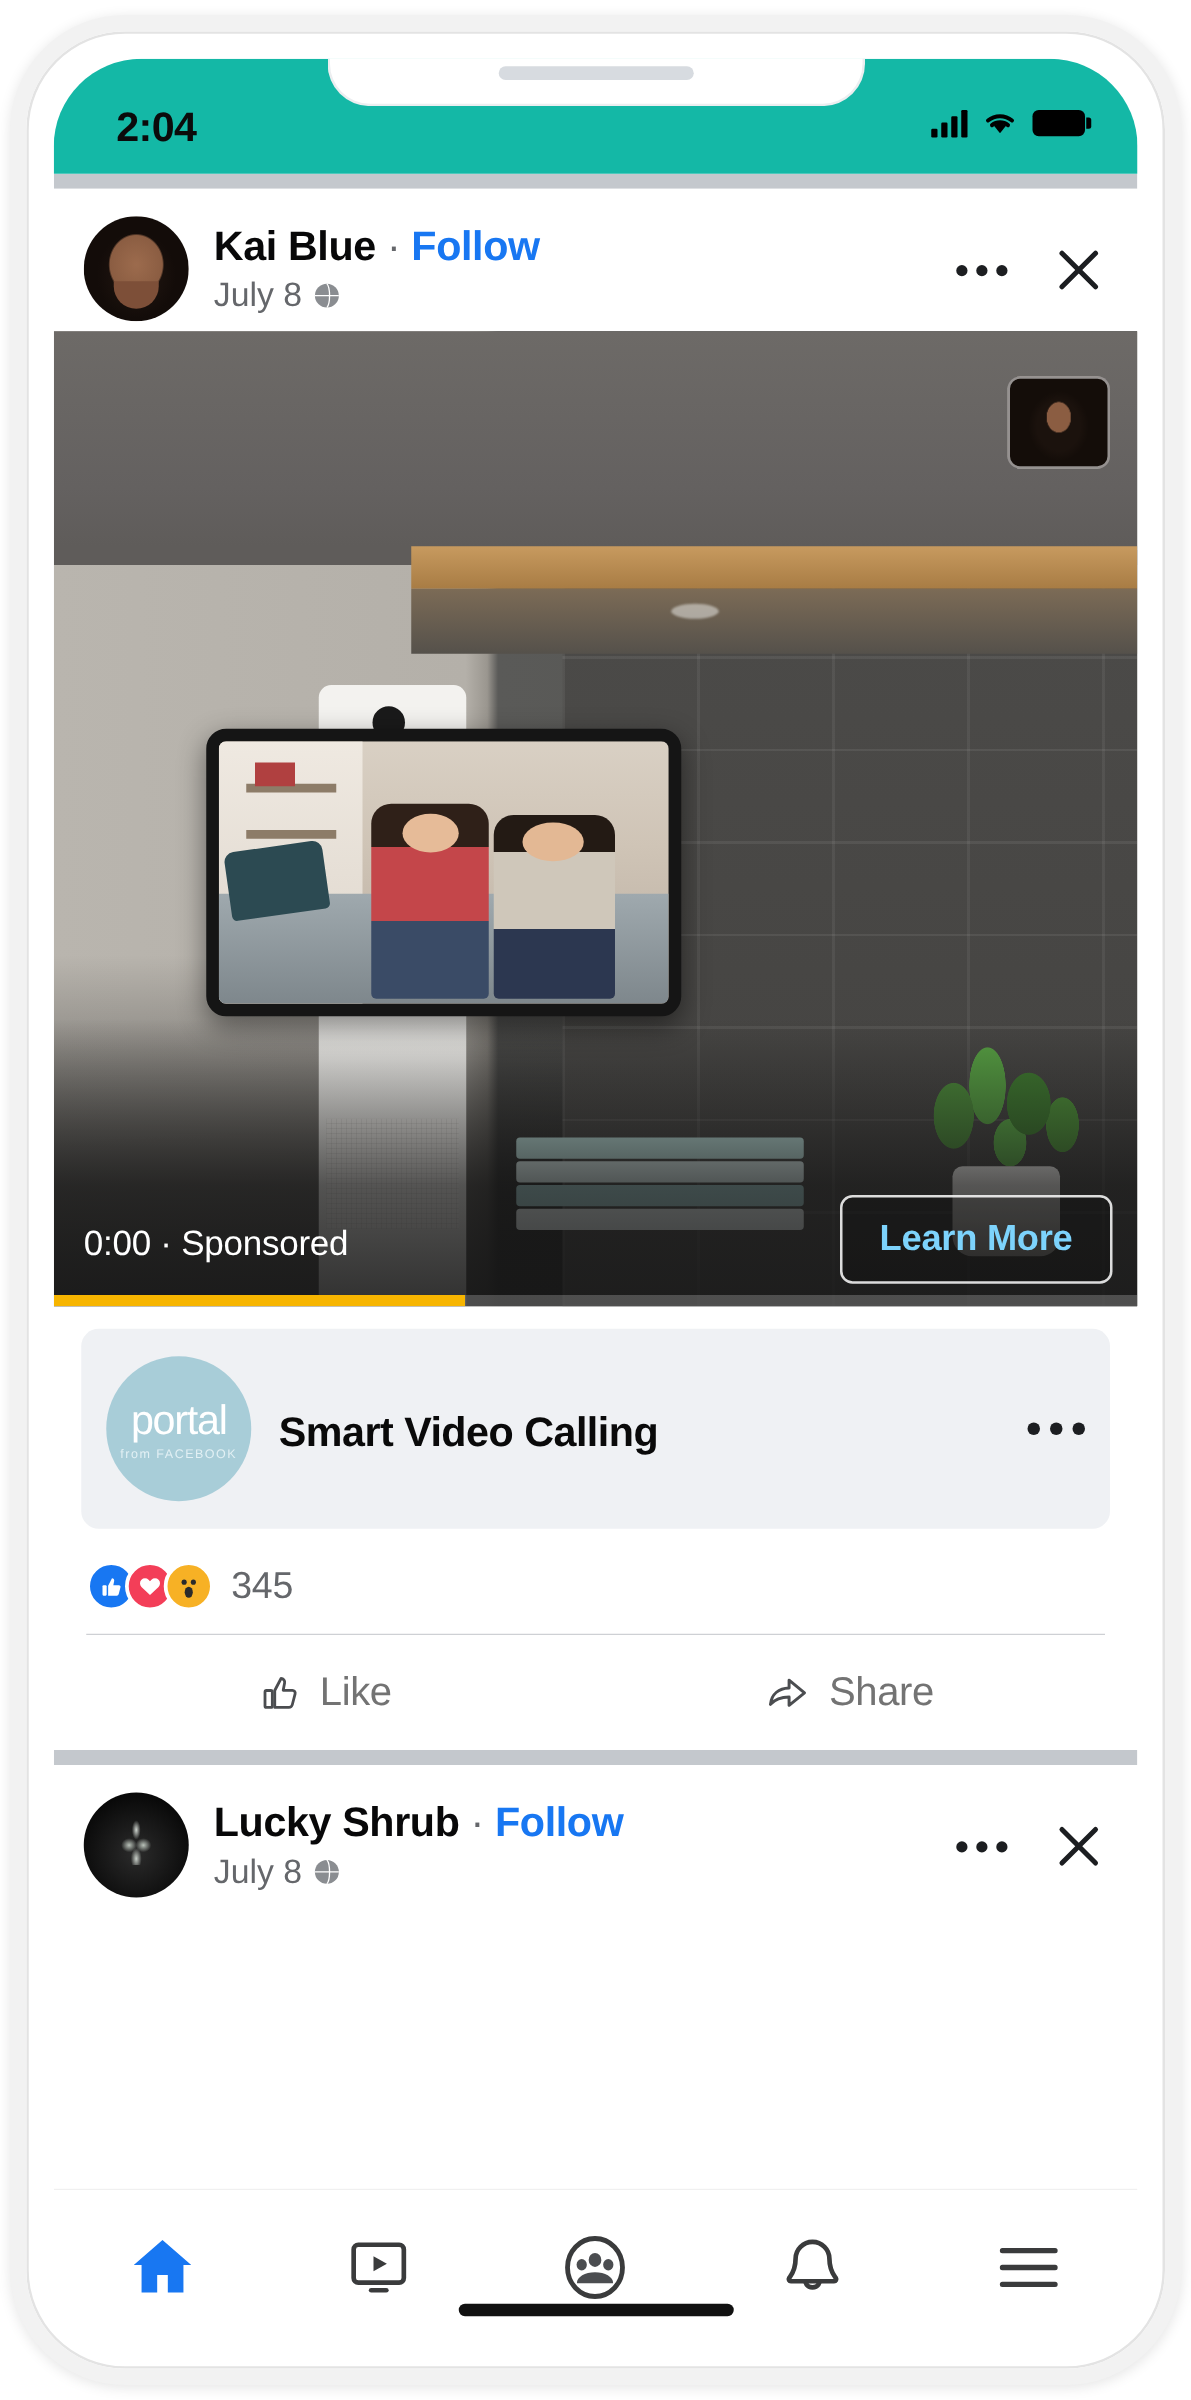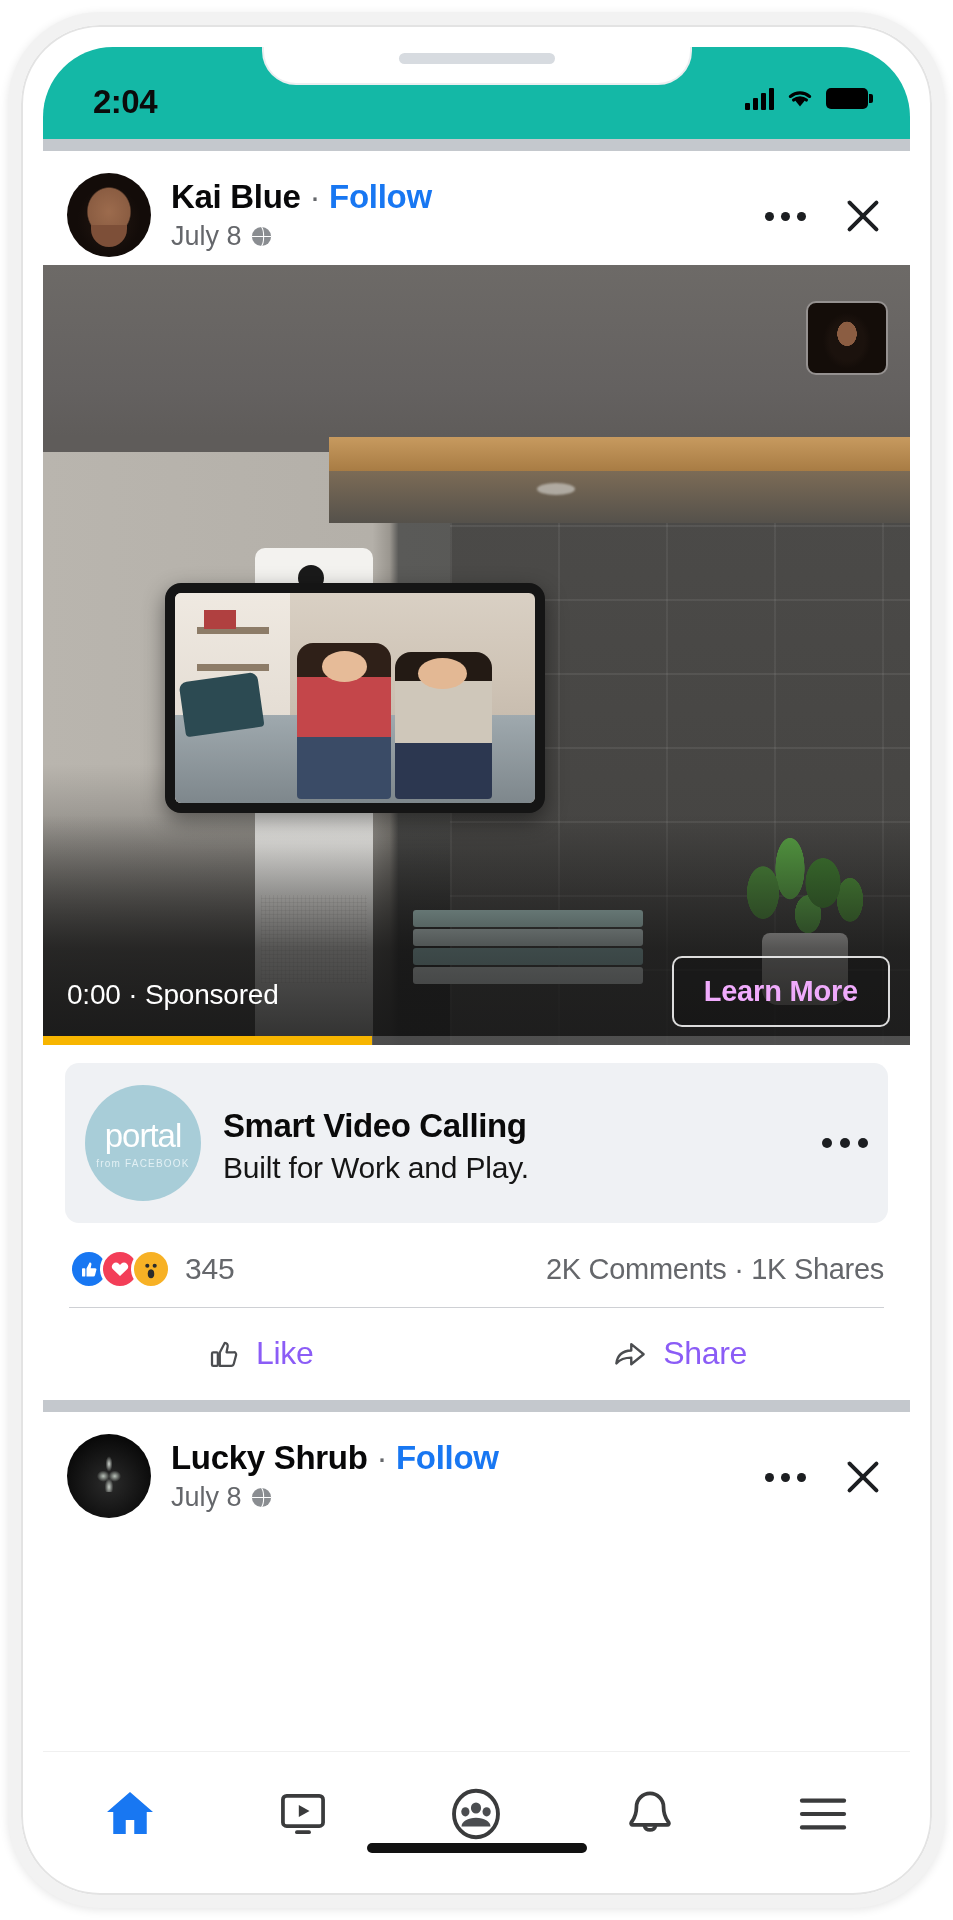--- a/index.html
+++ b/index.html
@@ -285,21 +285,21 @@
   }
   .video-meta{
     position:absolute; left: 24px; bottom: 34px;
     font-size: 28px; color: #ffffff; letter-spacing: -0.2px;
   }
   .learn-more-btn{
     position:absolute; right: 20px; bottom: 18px;
     padding: 17px 30px;
     border: 2px solid rgba(255,255,255,0.85);
     border-radius: 10px;
-    color: #f0abfc; font-size: 29px; font-weight: bold;
+    color: #7dd3fc; font-size: 29px; font-weight: bold;
     background: rgba(0,0,0,0.22);
     letter-spacing: -0.2px;
   }
   .progress-track{
     position:absolute; left:0; right:0; bottom:0; height:9px;
     background: rgba(255,255,255,0.22);
   }
   .progress-fill{
     position:absolute; left:0; top:0; height:9px; background:#f7b500;
   }
@@ -350,21 +350,21 @@
   .reaction-right{ font-size: 29px; color:#65676b; letter-spacing:-0.3px; }
 
   .divider{ height:1px; background:#ced0d4; margin: 0 26px; }
 
   .action-bar{
     display:flex; align-items:center; justify-content:space-around;
     padding: 20px 14px 22px 14px;
   }
   .action-btn{
     display:flex; align-items:center; gap: 14px;
-    font-size: 32px; color:#8b5cf6; letter-spacing:-0.3px;
+    font-size: 32px; color:#737373; letter-spacing:-0.3px;
     padding: 6px 12px;
   }
 
   
   #tabbar{
     position:absolute; left:0; bottom:0;
     width: 867px; height: 124px;
     background:#ffffff;
     display:flex; align-items:center; justify-content:space-around;
     border-top: 1px solid rgba(0,0,0,0.06);
@@ -482,21 +482,20 @@
           </div>
         </div>
 
         <div class="link-card">
           <div class="link-logo">
             <span class="lg-main">portal</span>
             <span class="lg-sub">from FACEBOOK</span>
           </div>
           <div class="link-info">
             <div class="link-title">Smart Video Calling</div>
-            <div class="link-sub">Built for Work and Play.</div>
           </div>
           <span class="link-dots">
               <i></i>
               <i></i>
               <i></i>
             </span>
         </div>
 
         <div class="reaction-row">
           <div class="reaction-left">
@@ -515,21 +514,20 @@
               <span class="rx rx-wow">
                 <svg width="26" height="26" viewBox="0 0 24 24">
                     <circle cx="8.6" cy="9" r="1.9" fill="#2b2b2b"></circle>
                     <circle cx="15.4" cy="9" r="1.9" fill="#2b2b2b"></circle>
                     <ellipse cx="12" cy="16.4" rx="3" ry="4.1" fill="#2b2b2b"></ellipse>
                   </svg>
               </span>
             </span>
             <span class="rx-count">345</span>
           </div>
-          <div class="reaction-right">2K Comments · 1K Shares</div>
         </div>
 
         <div class="divider"></div>
 
         <div class="action-bar">
           <div class="action-btn">
             <svg width="36" height="36" viewBox="0 0 24 24">
               <path d="M9.2 20.6h7.5a1.9 1.9 0 0 0 1.85-1.4l1.5-5.8a1.5 1.5 0 0 0-1.45-1.9h-4.9l.75-3.85A2 2 0 0 0 12.55 5.2L9.2 11.6Z" fill="none" stroke="#4b4d50" stroke-width="1.5" stroke-linejoin="round"></path>
               <rect x="4" y="11.6" width="3.9" height="9" rx="0.8" fill="none" stroke="#4b4d50" stroke-width="1.5"></rect>
             </svg>

